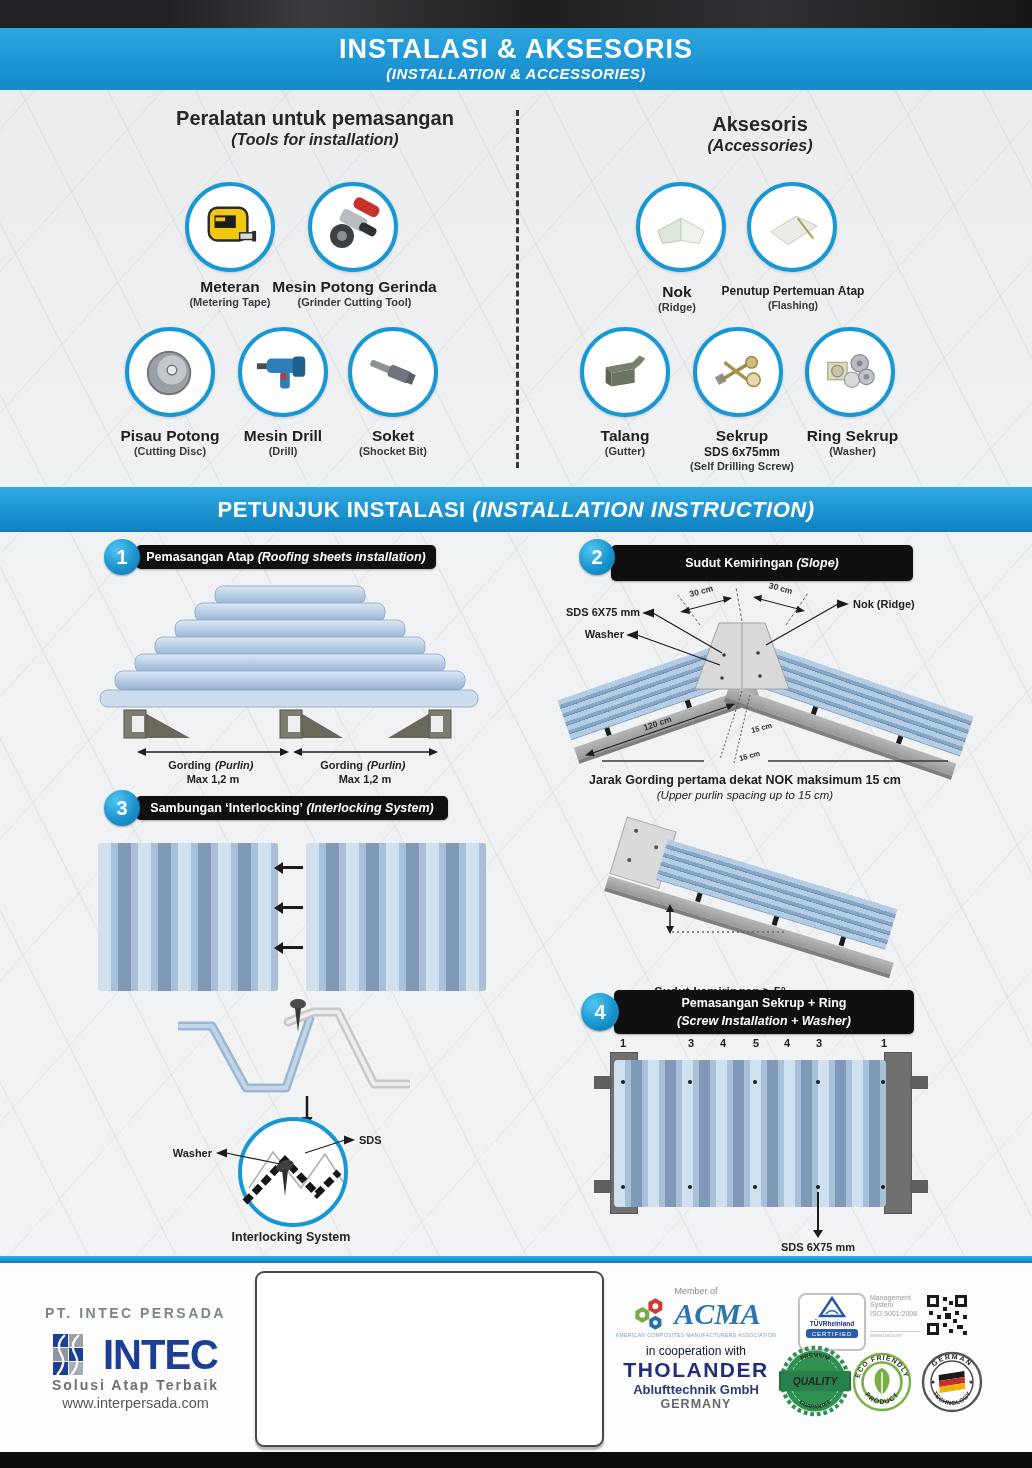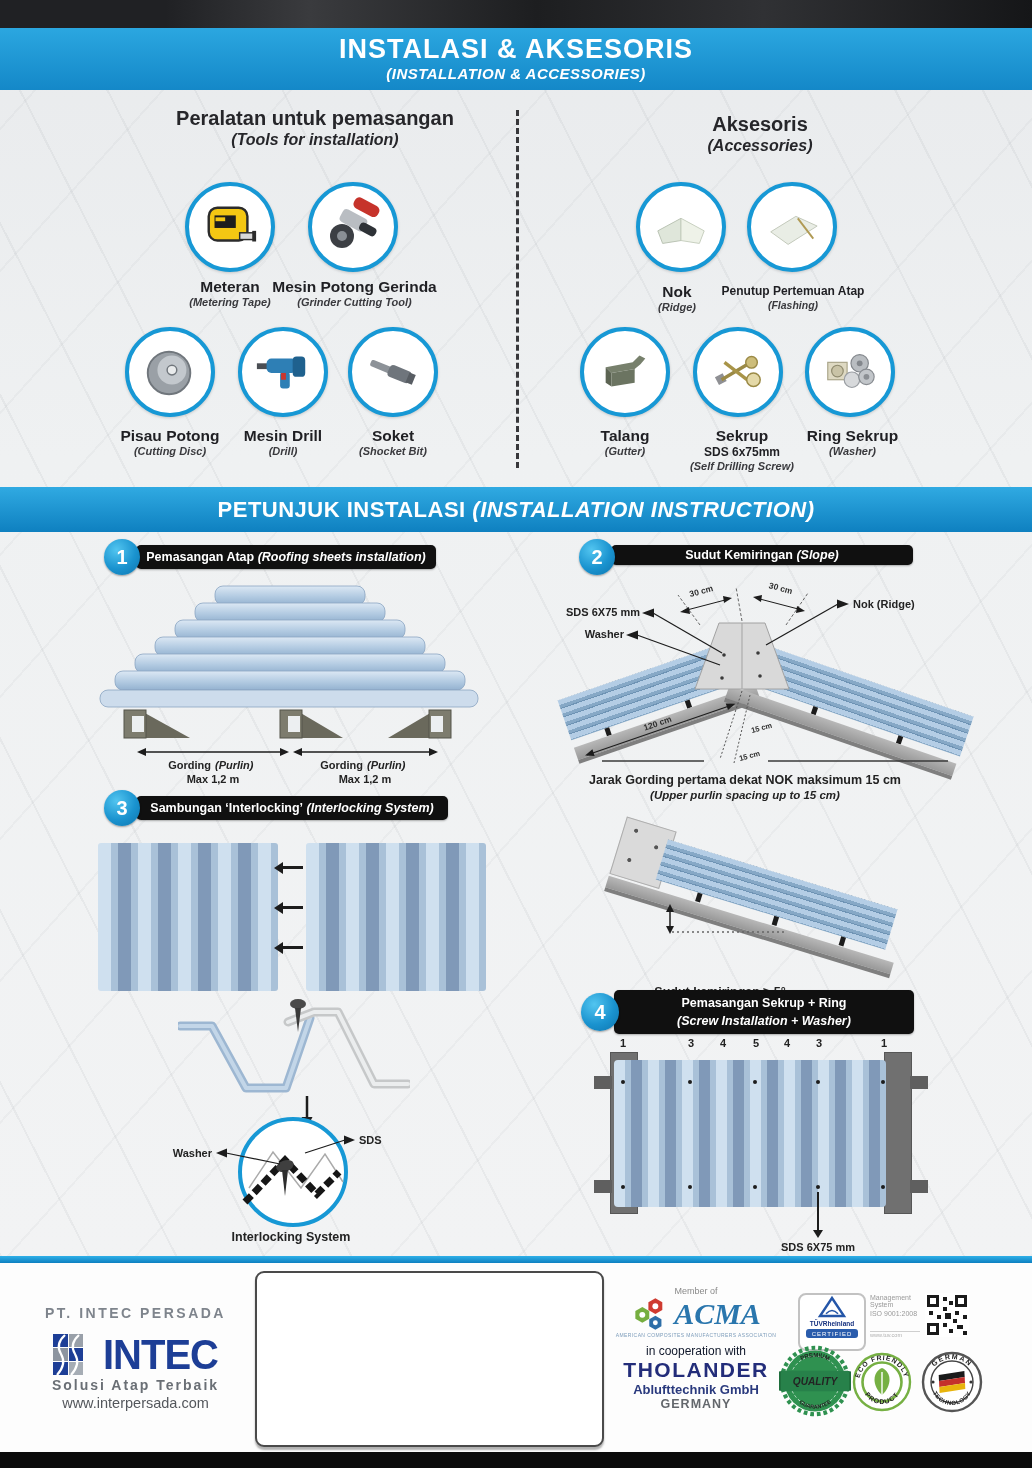--- a/index.html
+++ b/index.html
@@ -23,21 +23,21 @@
   .banner{left:0;width:1032px;color:#fff;}
   #hdr{top:28px;height:62px;background:linear-gradient(180deg,#2ba7e0,#1488c8);}
   #hdr .t1{font-size:27px;font-weight:bold;letter-spacing:1px;padding-top:6px;}
   #hdr .t2{font-size:15px;font-weight:bold;font-style:italic;letter-spacing:.5px;}
   #inst-banner{top:487px;height:45px;background:linear-gradient(180deg,#30aae2,#0e80c0);
     display:flex;align-items:center;justify-content:center;font-size:22px;font-weight:bold;letter-spacing:.5px;}
   
   .circ{position:absolute;width:82px;height:82px;border-radius:50%;background:#fff;border:4px solid #1798d5;
     box-shadow:0 1px 3px rgba(0,0,0,.18);display:flex;align-items:center;justify-content:center;}
   .iname{font-size:15.5px;font-weight:bold;color:#1f1f23;line-height:1.15;}
-  .isub{font-size:11px;font-weight:bold;font-style:italic;color:#3a3a3e;line-height:1.25;}
+  .isub{font-size:11px;font-weight:bold;color:#3a3a3e;line-height:1.25;}
   .isize{font-size:12px;font-weight:bold;color:#1f1f23;line-height:1.25;}
   .colhead{font-size:20px;font-weight:bold;color:#26262a;line-height:1.25;}
   .colsub{font-size:16px;font-weight:bold;font-style:italic;color:#26262a;}
   #divider{left:516px;top:110px;height:358px;width:0;border-left:3px dashed #38383b;}
   
   .stepnum{position:absolute;width:36px;height:36px;border-radius:50%;color:#fff;font-weight:bold;font-size:20px;
     background:radial-gradient(circle at 35% 30%,#52c5f0,#1a93cf 55%,#0d74ae);display:flex;align-items:center;justify-content:center;
     box-shadow:0 1px 2px rgba(0,0,0,.35);z-index:5;}
   .pill{position:absolute;background:#101010;color:#fff;border-radius:5px;font-size:12.5px;font-weight:bold;
     display:flex;align-items:center;justify-content:center;box-shadow:0 1px 2px rgba(0,0,0,.3);z-index:4;}
@@ -46,21 +46,21 @@
   .corrV2{background:repeating-linear-gradient(90deg,#cfe0ef 0 11px,#a9c1d8 11px 17px,#8099b8 17px 28px,#a9c1d8 28px 34px);}
   .corrH{background:repeating-linear-gradient(180deg,#b4cde5 0 5px,#86a8c6 5px 8px,#6e93b4 8px 9px);}
   .purlin-bar{background:linear-gradient(180deg,#b8b8b8,#989898);}
   .flange{background:#7f7f7f;}
   .stub{position:absolute;background:#1c1c1c;}
   .harrow{position:absolute;width:20px;height:3px;background:#1c1c1c;}
   .harrow::before{content:"";position:absolute;left:-9px;top:-4.5px;border-top:6px solid transparent;
     border-bottom:6px solid transparent;border-right:9px solid #1c1c1c;}
   .screw-dot{position:absolute;width:4px;height:4px;border-radius:50%;background:#1d1d1d;}
   .capline{font-size:12.5px;font-weight:bold;color:#222;line-height:1.3;}
-  .capline2{font-size:11.5px;font-weight:bold;font-style:italic;color:#222;line-height:1.3;}
+  .capline2{font-size:11.5px;font-weight:normal;font-style:italic;color:#222;line-height:1.3;}
   
   #blue-div{left:0;top:1256px;width:1032px;height:7px;background:linear-gradient(180deg,#2fb0e8,#0d7fc0);}
   #foot{left:0;top:1263px;width:1032px;height:189px;background:#fdfdfd;}
   #black-bar{left:0;top:1452px;width:1032px;height:16px;background:#0b0b0b;}
   .s4num{position:absolute;font-size:11px;font-weight:bold;color:#222;width:12px;text-align:center;}
 </style>
 </head>
 <body>
 
 <div id="page">
@@ -264,21 +264,21 @@
     </g>
     <text x="116" y="189" text-anchor="end" class="lbl">Gording</text>
     <text x="120" y="189" text-anchor="start" class="lbl" font-style="italic">(Purlin)</text>
     <text x="118" y="203" text-anchor="middle" class="lbl">Max 1,2 m</text>
     <text x="268" y="189" text-anchor="end" class="lbl">Gording</text>
     <text x="272" y="189" text-anchor="start" class="lbl" font-style="italic">(Purlin)</text>
     <text x="270" y="203" text-anchor="middle" class="lbl">Max 1,2 m</text>
   </svg>
 
   <div class="stepnum" style="left:579px;top:539px;">2</div>
-  <div class="pill" style="left:611px;top:545px;width:302px;height:20px;">
+  <div class="pill" style="left:611px;top:545px;width:302px;height:36px;">
     <span>Sudut Kemiringan</span>&nbsp;
     <span class="i">(Slope)</span>
   </div>
 
   <div class="abs" style="left:552px;top:575px;width:440px;height: 200px;">
 
     <div class="abs" style="left:-5px;top:62px;width:195px;height:70px;transform-origin:100% 0;transform:rotate(-19deg);">
       <div class="abs corrH" style="left:0;top:0;width:195px;height:42px;"></div>
       <div class="stub" style="left:35px;top:42px;width:5px;height:8px;"></div>
       <div class="stub" style="left:120px;top:42px;width:5px;height:8px;"></div>

